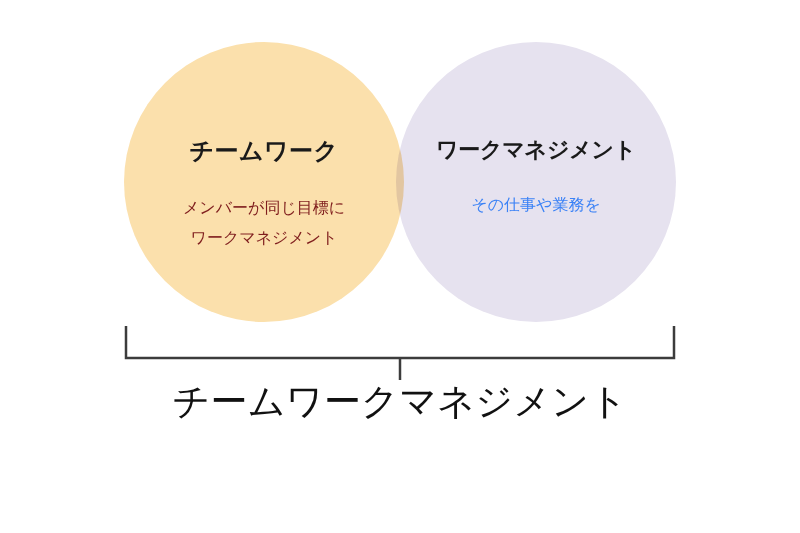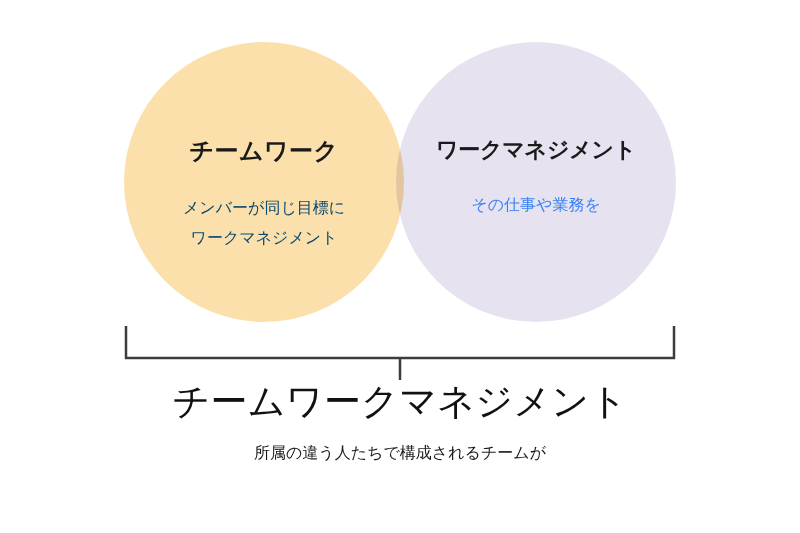--- a/index.html
+++ b/index.html
@@ -123,38 +123,37 @@
 
 <div id="diagram-root" style="background: rgb(255, 255, 255);">
 
   <div class="venn-area">
     <div class="venn-circle left" id="circle-left" style="background: rgb(251, 224, 172); width: 280px; height: 280px; left: 124px; top: 42px; mix-blend-mode: multiply;"></div>
     <div class="venn-circle right" id="circle-right" style="background: rgb(230, 226, 239); width: 280px; height: 280px; left: 396px; top: 42px; mix-blend-mode: multiply;"></div>
   </div>
 
   <div class="circle-text left" style="width: 280px; height: 280px; left: 124px; top: 42px;">
     <div class="circle-title" style="color: rgb(26, 26, 26);">チームワーク</div>
-    <div class="circle-desc" style="color: #0c4a6e;">
+    <div class="circle-desc" style="color: #7f1d1d;">
       <span class="line">メンバーが同じ目標に</span>
       <span class="line">ワークマネジメント</span>
     </div>
   </div>
 
   <div class="circle-text right" style="width: 280px; height: 280px; left: 396px; top: 42px;">
     <div class="circle-title wide" style="color: rgb(26, 26, 26);">ワークマネジメント</div>
     <div class="circle-desc" style="color: #3b82f6;">
       <span class="line">その仕事や業務を</span>
     </div>
   </div>
 
   <svg class="bracket" viewBox="0 0 800 533">
     <path id="bracket-path" fill="none" stroke-linecap="butt" stroke-linejoin="miter" d="M 126 326 L 126 358 L 674 358 L 674 326" stroke="#3C3C3C" stroke-width="2.5"></path>
     <line id="bracket-tick" stroke-linecap="butt" x1="400" y1="358" x2="400" y2="380" stroke="#3C3C3C" stroke-width="2.5"></line>
   </svg>
 
   <div class="summary">
     <div class="summary-title">チームワークマネジメント</div>
     <div class="summary-desc" style="color: rgb(26, 26, 26);">
-      <span class="line">所属の違う人たちで構成されるチームが</span>
     </div>
   </div>
 
 </div>
 
 </body></html>

